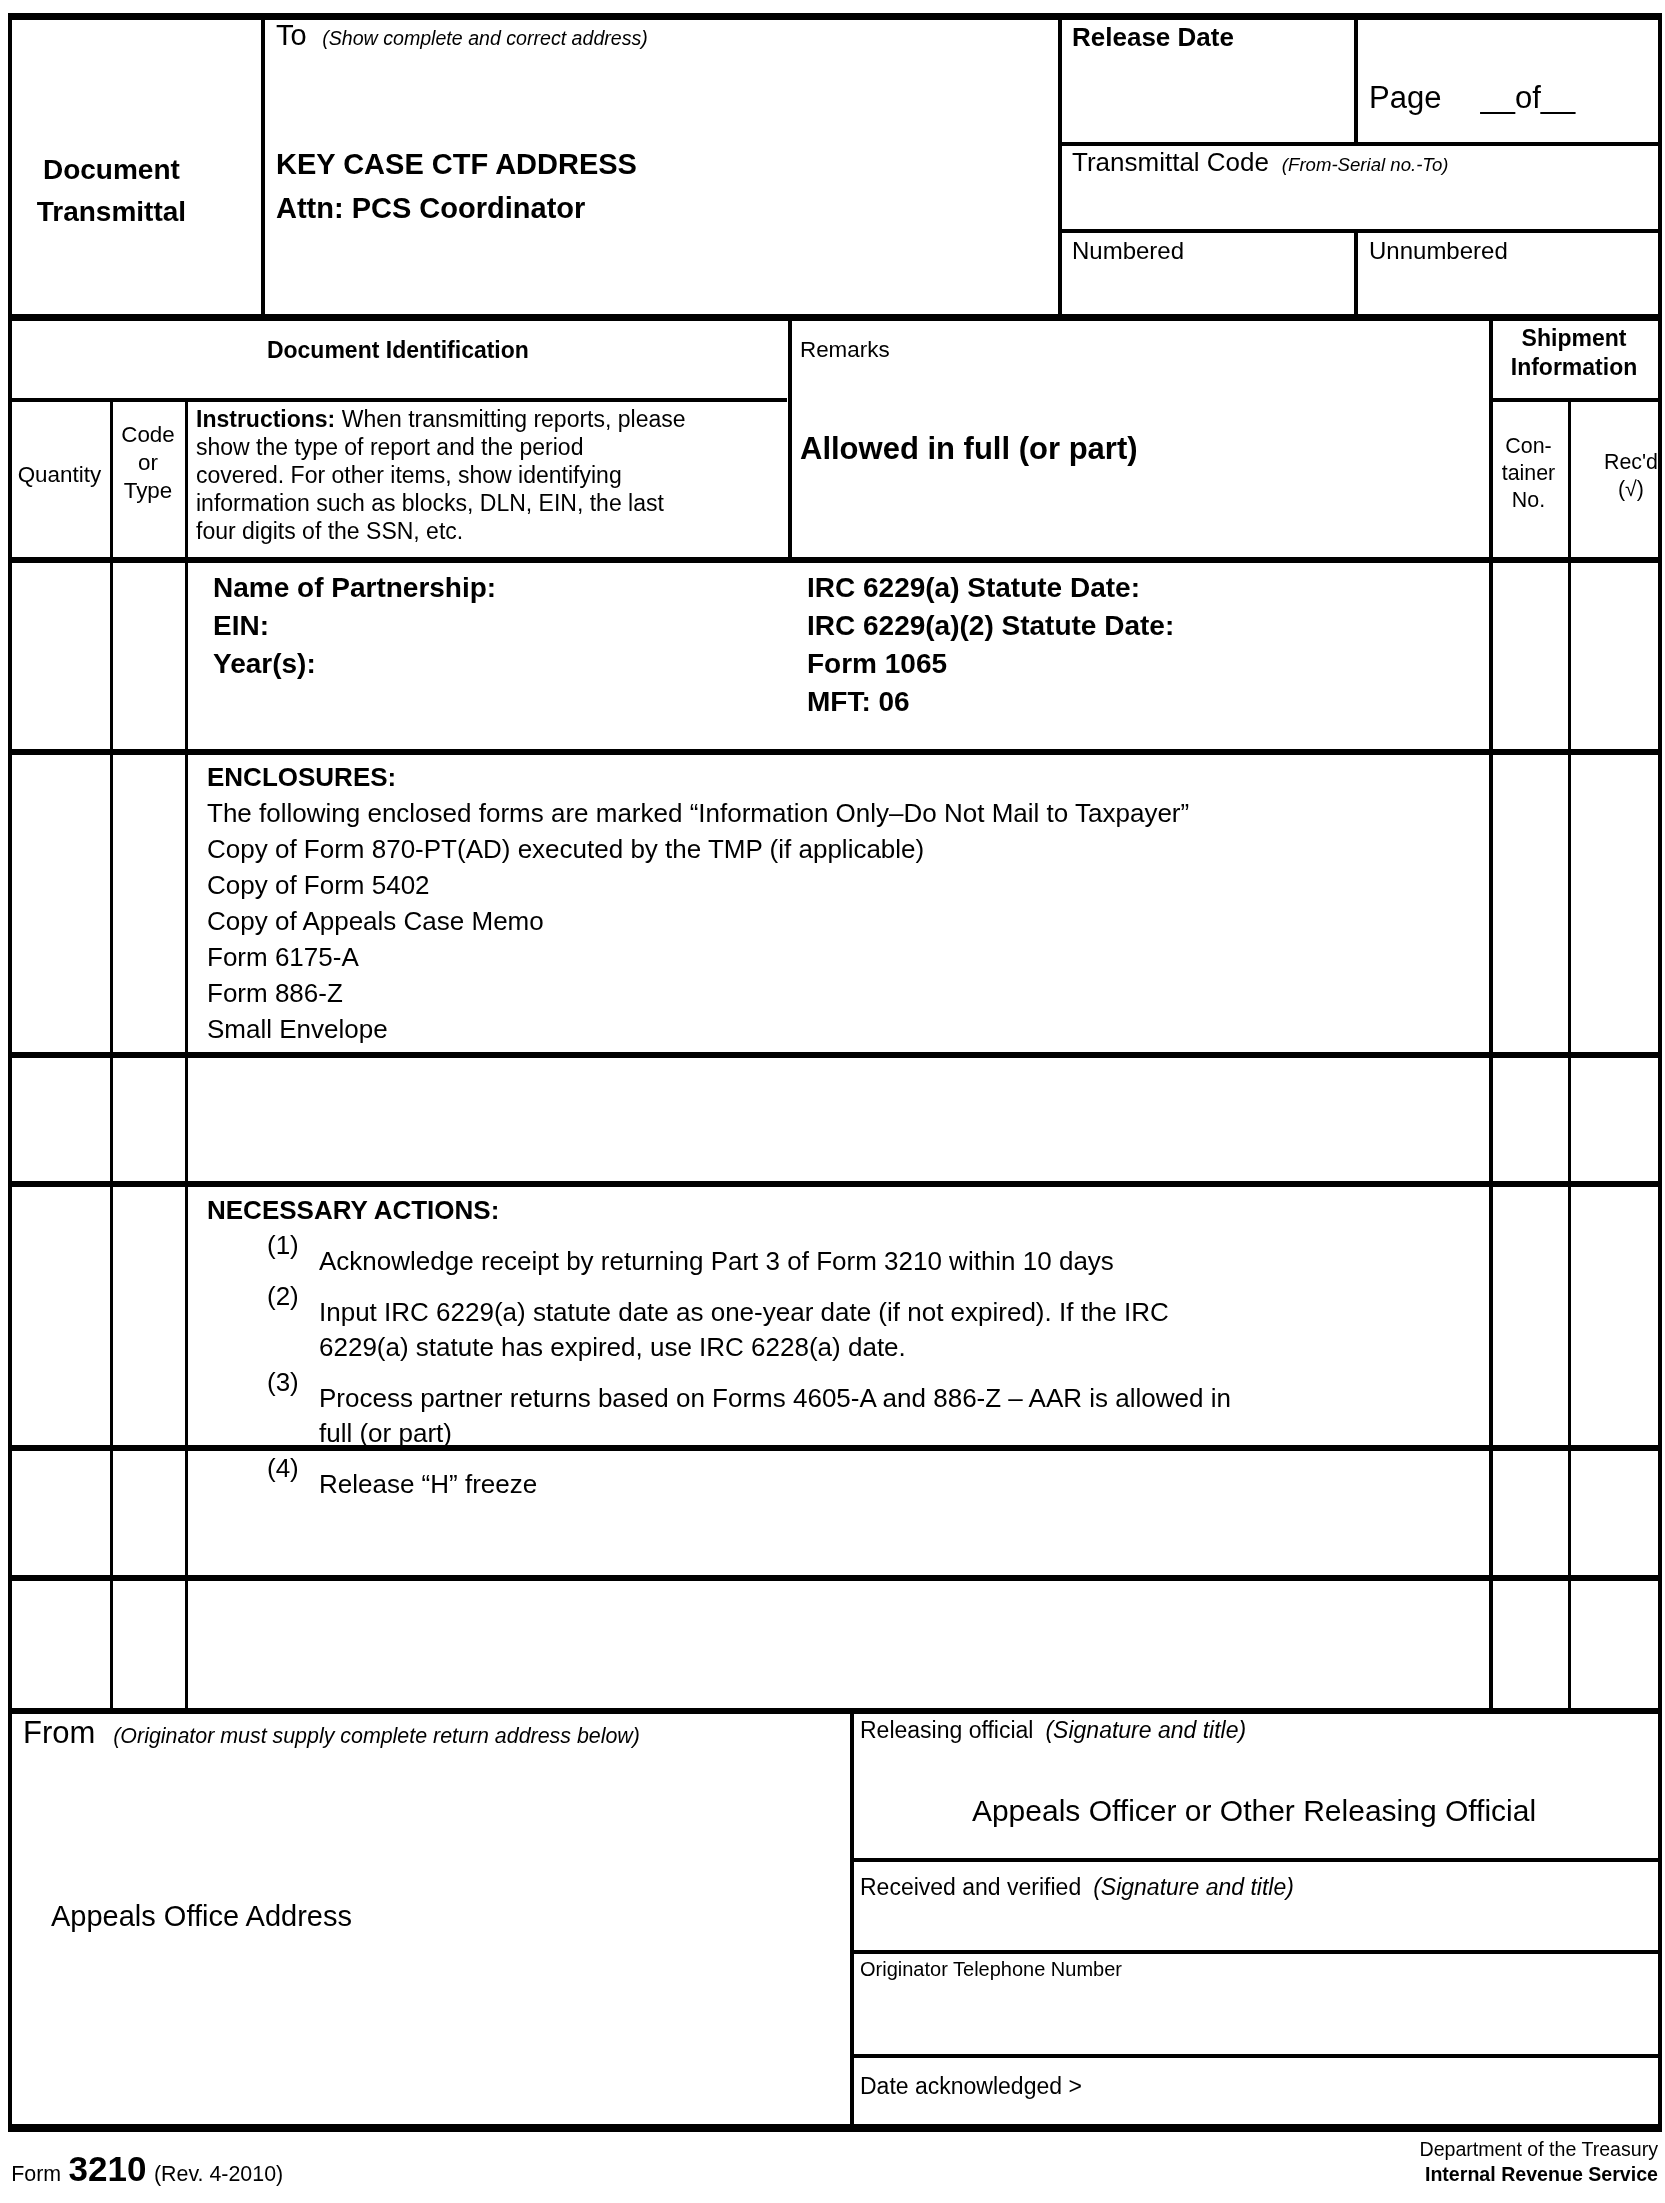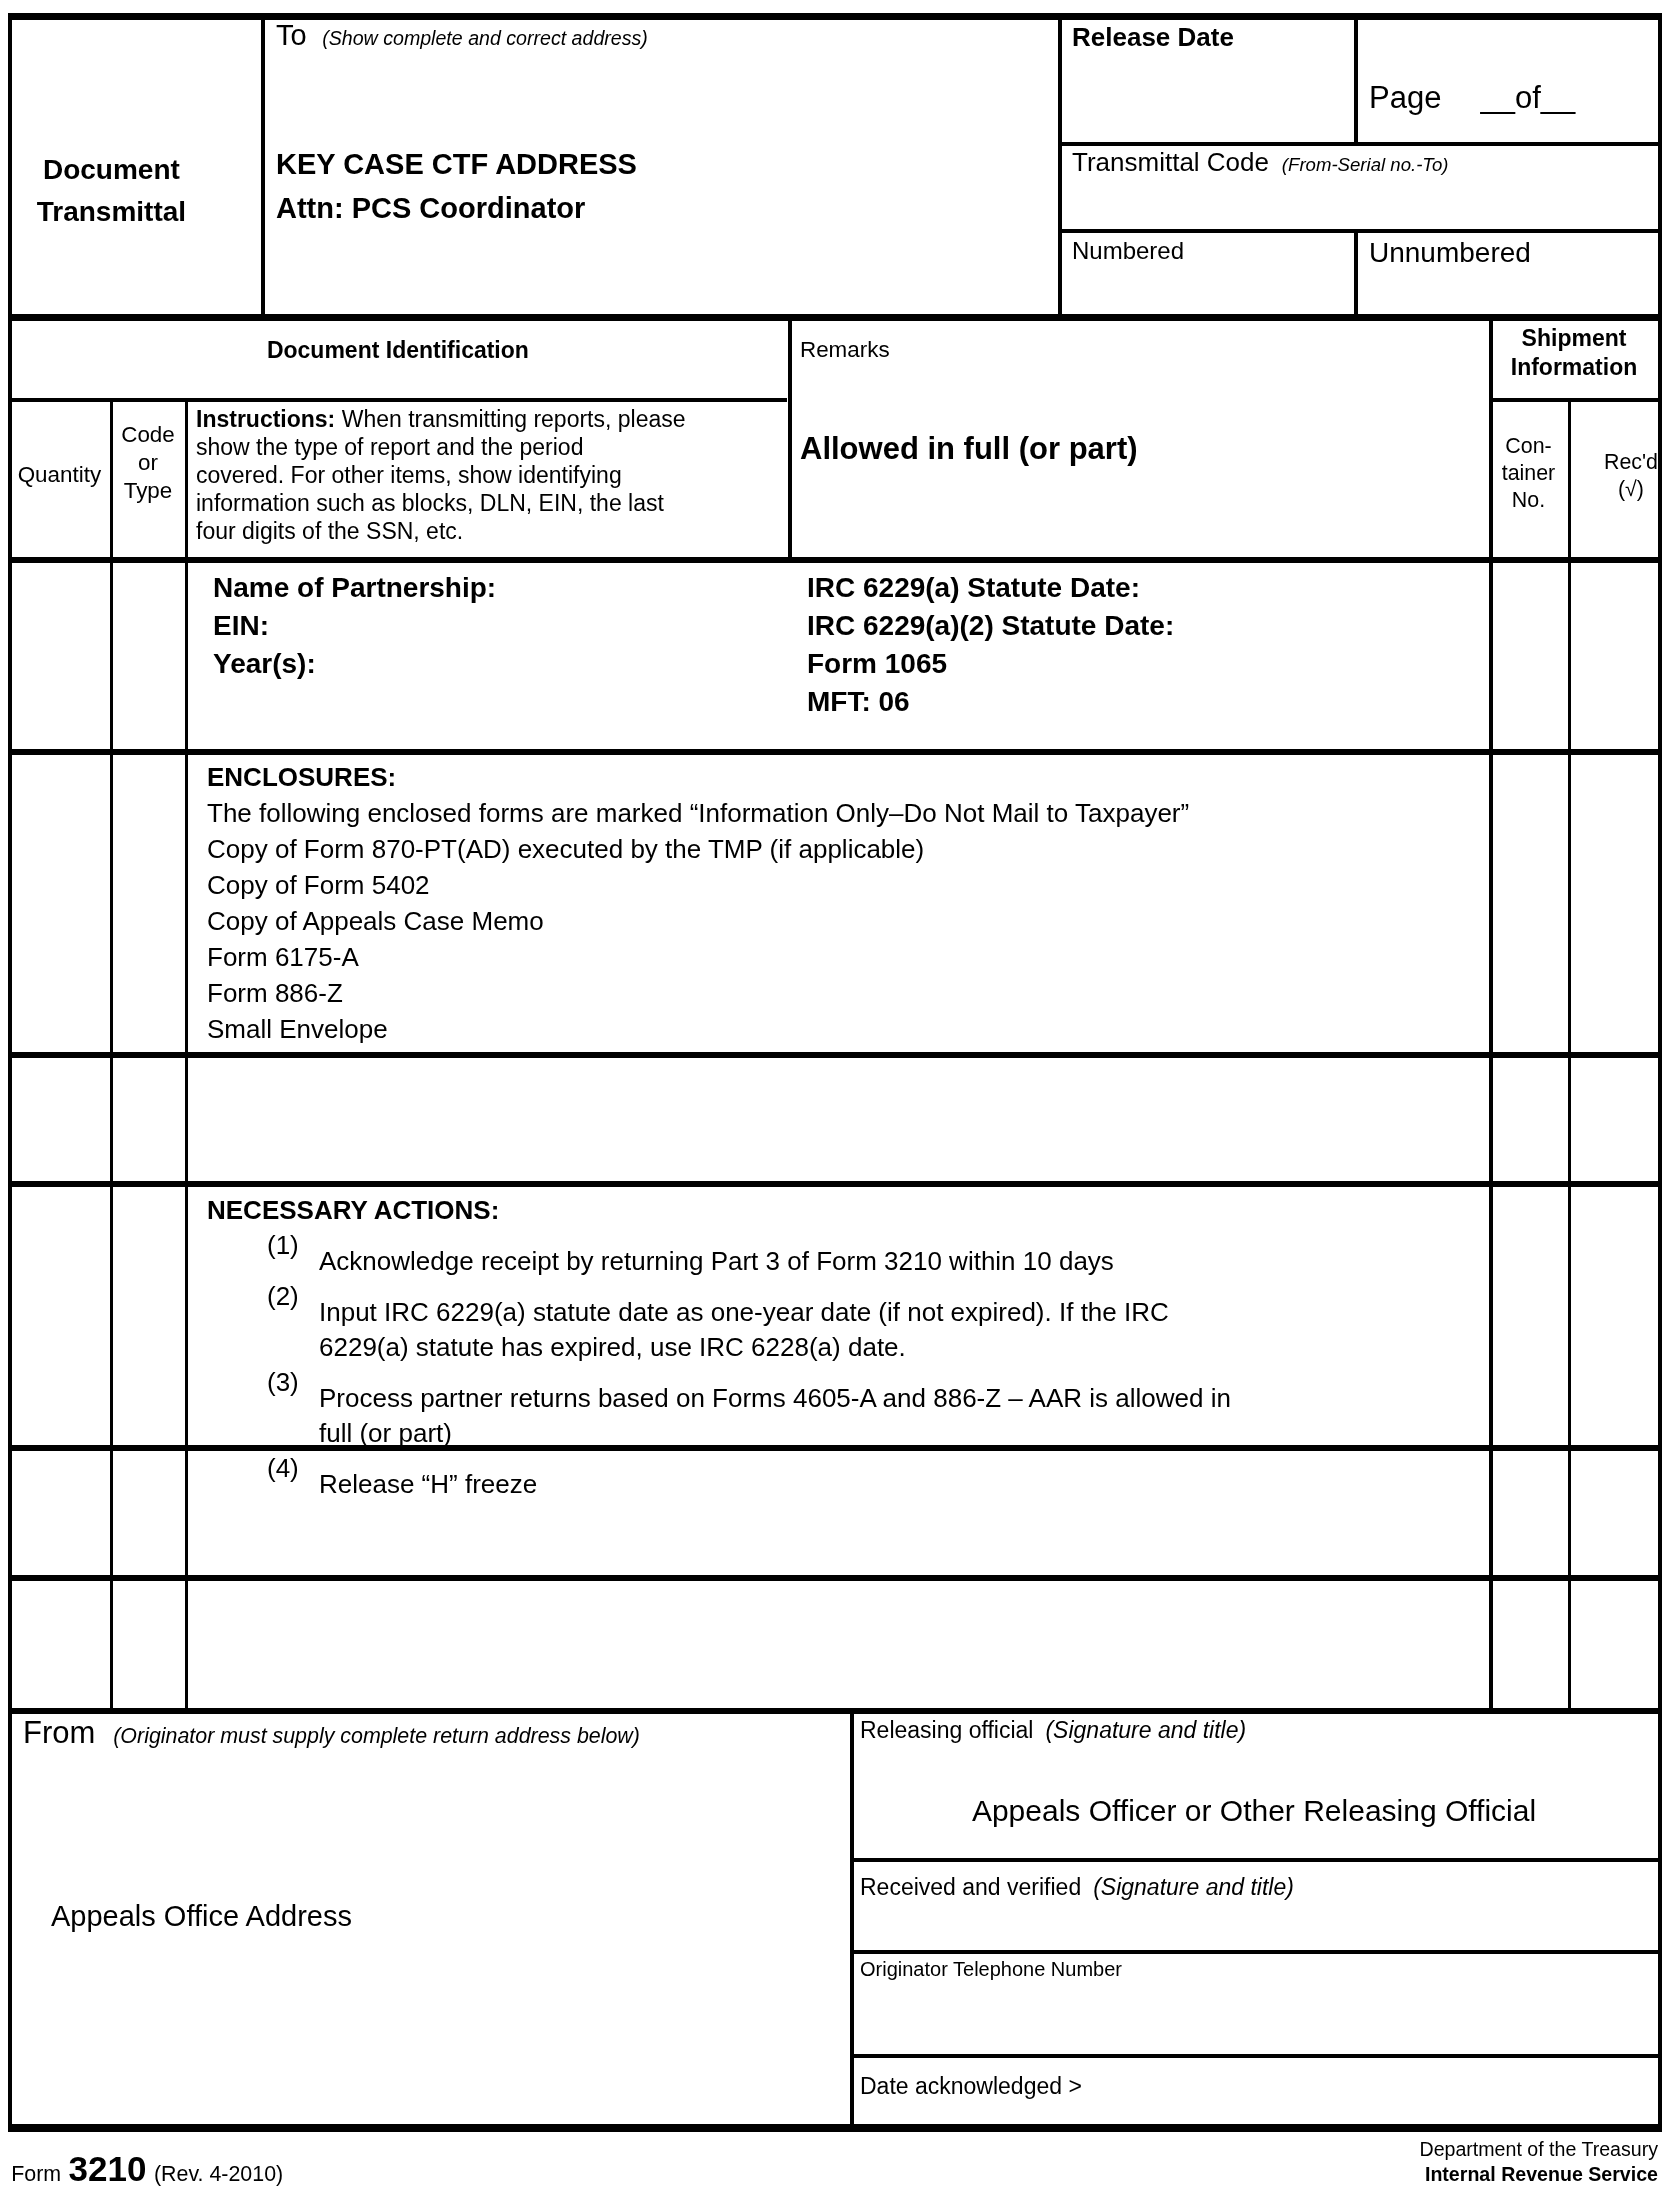--- a/index.html
+++ b/index.html
@@ -72,21 +72,21 @@
   <div class="abs" style="left:1369px;top:80px;font-size:31px;">
     <span>Page</span><span style="margin-left:39px;">__</span><span>of</span><span>__</span>
   </div>
 
   <div class="abs" style="left:1072px;top:147px;font-size:26px;">
     <span>Transmittal Code</span>
     <span class="it" style="font-size:18.6px;margin-left:5.6px;">(From-Serial no.-To)</span>
   </div>
 
   <div class="abs" style="left:1072px;top:237px;font-size:24px;">Numbered</div>
-  <div class="abs" style="left:1369px;top:237px;font-size:28px;">Unnumbered</div>
+  <div class="abs" style="left:1369px;top:237px;font-size:24px;">Unnumbered</div>
 
   <div class="abs b ctr" style="left:8.4px;top:337px;width:779px;font-size:23px;">Document Identification</div>
 
   <div class="abs" style="left:800px;top:321px;font-size:22.4px;margin-top:16px;">Remarks</div>
   <div class="abs b" style="left:800px;top:427px;font-size:31px;line-height:44px;">
     <div>Allowed in full (or part)</div>
   </div>
 
   <div class="abs b ctr" style="left:1494px;top:324px;width:160px;font-size:23px;line-height:29px;">Shipment Information</div>
 

